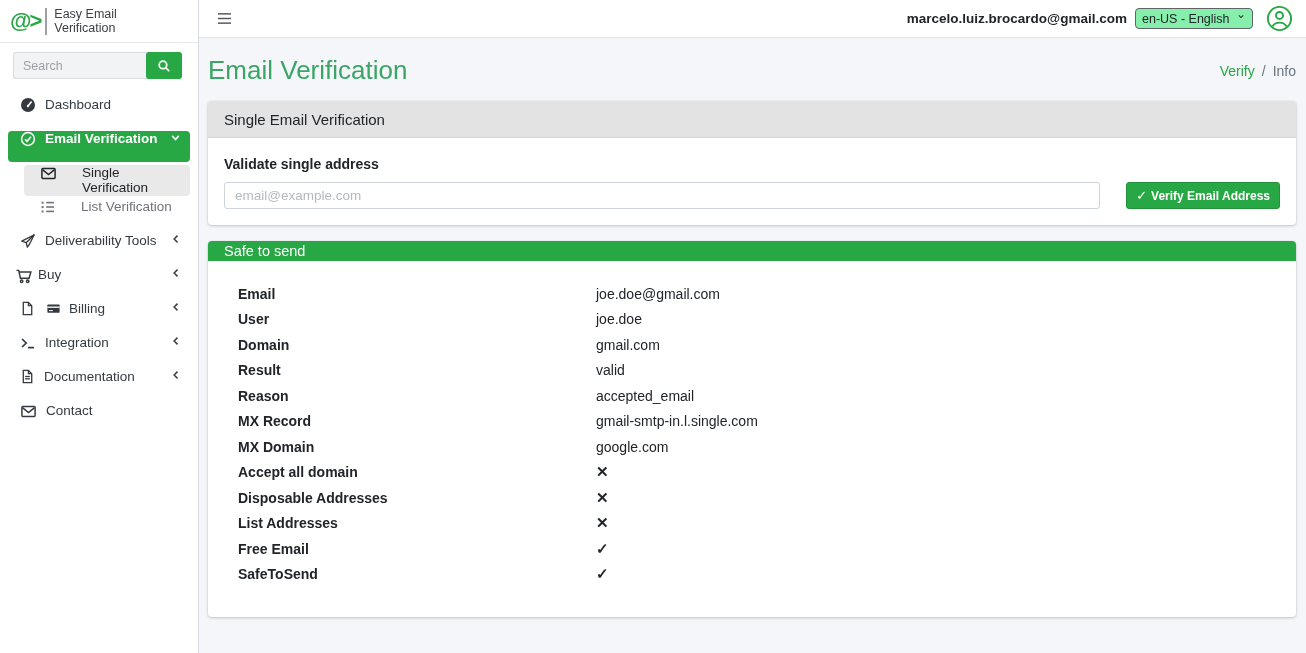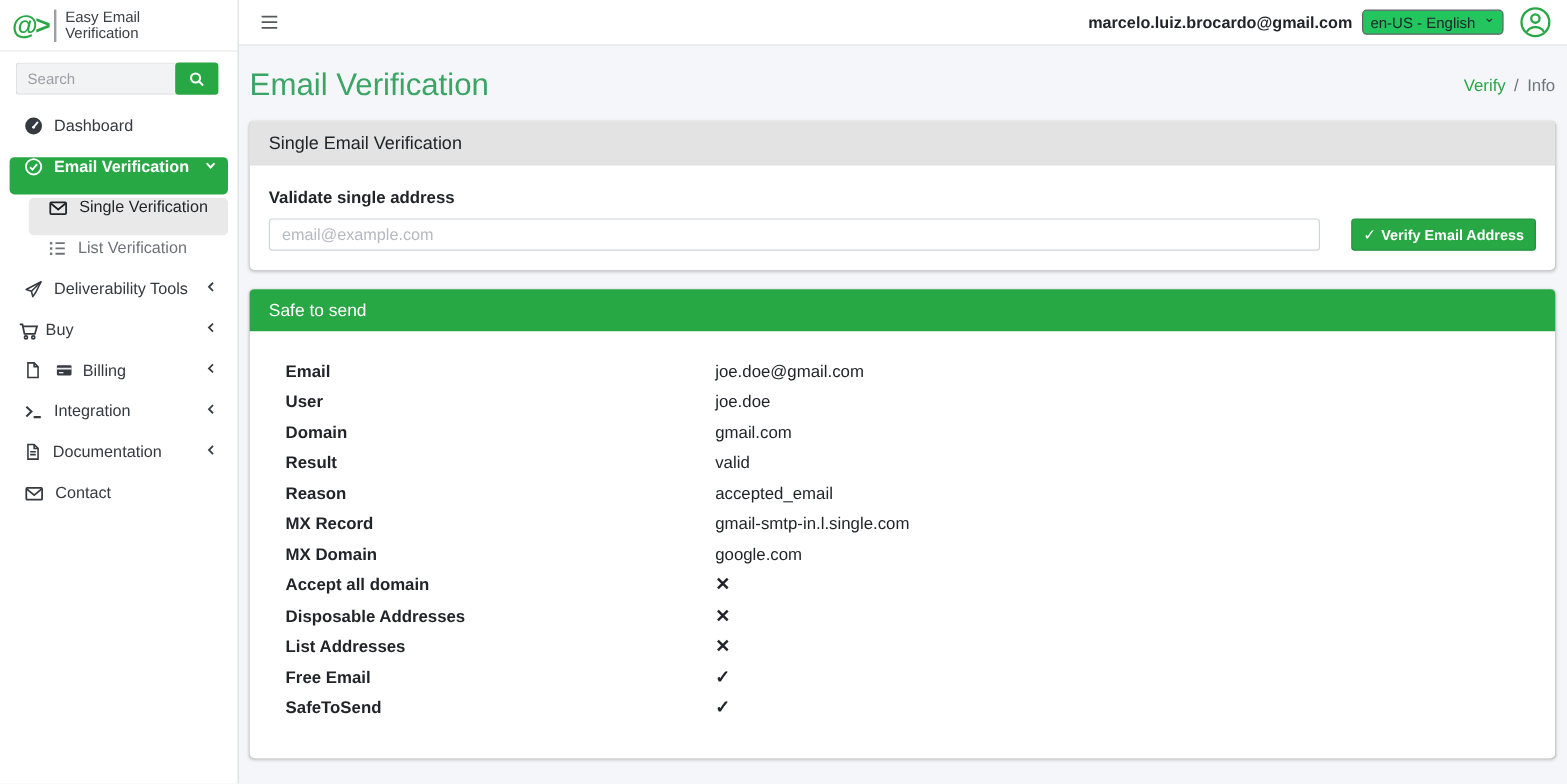--- a/index.html
+++ b/index.html
@@ -49,57 +49,57 @@
   .nav-item{
     display:flex;align-items:flex-start;height:31px;margin:3px 8px;
     padding:0 8px 0 12px;color:#343a40;font-size:13.5px;
     border-radius:4px;cursor:pointer;
   }
   .nav-item .ico{display:flex;align-items:center;margin-right:9px;color:#343a40;}
   .nav-item .ico2{display:flex;align-items:center;margin-right:8px;margin-left:2px;color:#343a40;}
   .nav-item.active{background:var(--green);color:#fff;font-weight:bold;}
   .nav-item.active .ico,.nav-item.active .chev{color:#fff;}
   .chev{margin-left:auto;display:flex;align-items:center;color:#3a3f44;}
-  .nav-sub{margin-left:24px;padding-left:16px;color:#6f7379;}
+  .nav-sub{margin-left:24px;padding-left:16px;color:#6f7379;gap:16px;}
   .nav-sub .ico{color:#6f7379;}
   .nav-sub.selected{background:#e9e9e9;color:#212529;}
   .nav-sub.selected .ico{color:#212529;}
   
   .main{flex:1;display:flex;flex-direction:column;min-width:0;}
   .topbar{
     height:38px;background:#fff;border-bottom:1px solid var(--border);
     display:flex;align-items:center;padding:0 13px 0 16px;flex-shrink:0;
   }
   .hamburger{display:flex;align-items:center;color:#55595e;cursor:pointer;background:none;border:none;padding:2px;}
   .topbar-right{margin-left:auto;display:flex;align-items:center;}
   .user-email{font-size:13.5px;color:#212529;font-weight:bold;}
   .select-wrap{position:relative;margin-left:8px;}
   .lang-select{
     -webkit-appearance:none;appearance:none;
-    height:21px;border:1px solid #5f6368;border-radius:4px;background:#22c55e;
+    height:21px;border:1px solid #5f6368;border-radius:4px;background:#86efac;
     font-family:inherit;font-size:12.5px;color:#212529;padding:0 22px 0 6px;cursor:pointer;
   }
   .select-wrap::after{
     content:"⌄";position:absolute;right:7px;top:-1px;font-size:12px;color:#333;pointer-events:none;
   }
   .avatar{margin-left:13px;display:flex;align-items:center;color:var(--green);cursor:pointer;}
   .content{padding:11px 10px 0 9px;flex:1;overflow:hidden;}
   .page-head{display:flex;align-items:center;justify-content:space-between;margin:6px 0 15px;}
   .page-title{font-size:26px;font-weight:500;color:var(--title-green);margin:0;}
   .breadcrumb{font-size:14px;display:flex;align-items:center;}
   .crumb-link{color:var(--green);text-decoration:none;cursor:pointer;}
   .crumb-sep{color:#6c757d;margin:0 7px;}
   .crumb-current{color:#6c757d;}
   .card{
     background:#fff;border-radius:4px;margin-bottom:16px;
     box-shadow:0 0 1px rgba(0,0,0,.125),0 1px 3px rgba(0,0,0,.2);
   }
   .card-header{padding:0 16px;display:flex;align-items:center;border-radius:4px 4px 0 0;}
   .card-header.gray{background:#e3e3e3;height:37px;font-size:15px;color:#212529;border-bottom:1px solid #d6d6d6;}
-  .card-header.green{background:var(--green);height:35px;font-size:14.5px;color:#fff;font-weight:500;}
+  .card-header.green{background:var(--green);height:20px;font-size:14.5px;color:#fff;font-weight:500;}
   .card-body{padding:16px;}
   .field-label{font-weight:bold;font-size:14px;margin:2px 0 10px;}
   .input-row{display:flex;gap:22px;}
   .email-input{
     flex:1;min-width:0;height:27px;border:1px solid #ced4da;border-radius:3px;
     padding:0 10px;font-size:13.5px;color:#495057;font-family:inherit;outline:none;
   }
   .email-input::placeholder{color:#b4bac0;}
   .verify-btn{
     margin-left:4px;height:27px;background:var(--green);color:#fff;border:1px solid #23923d;

